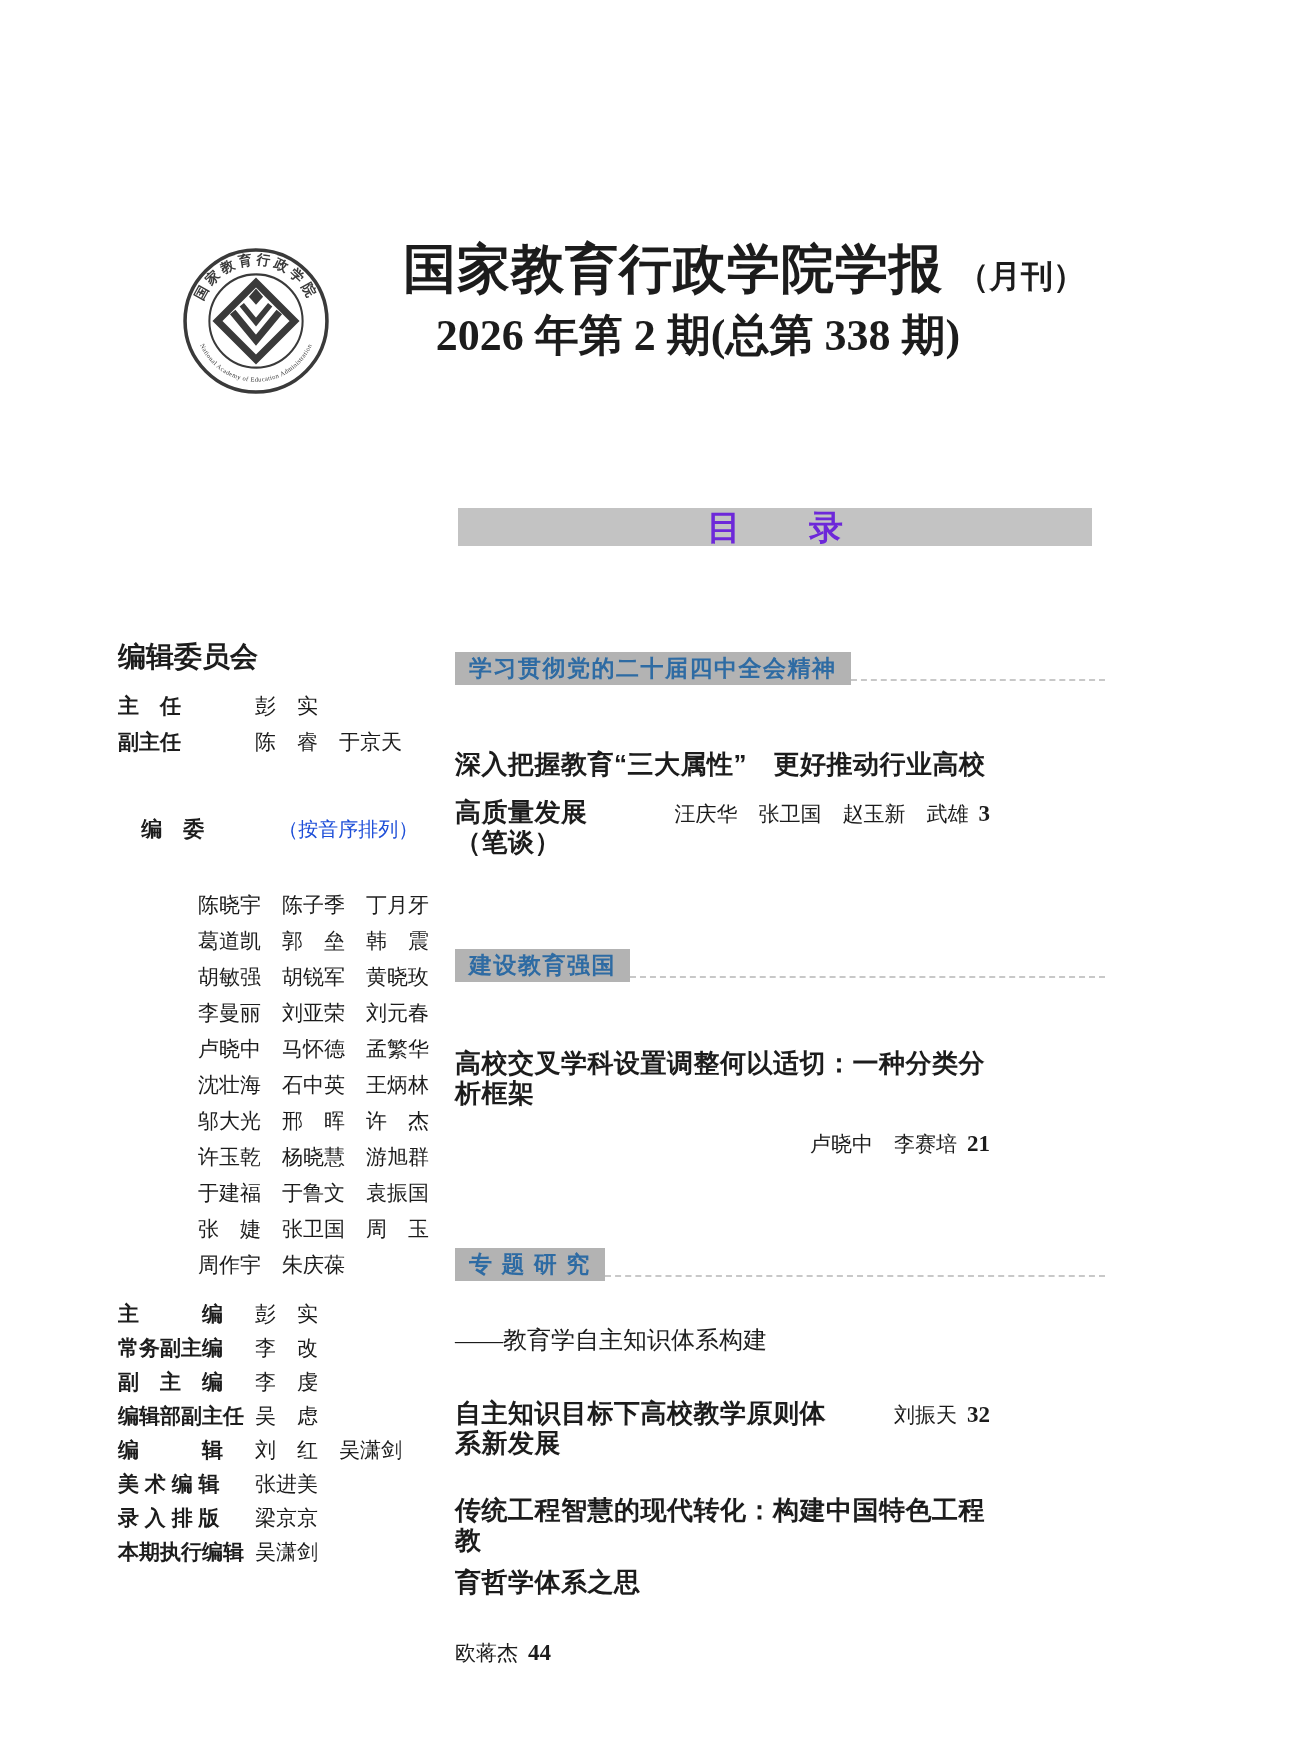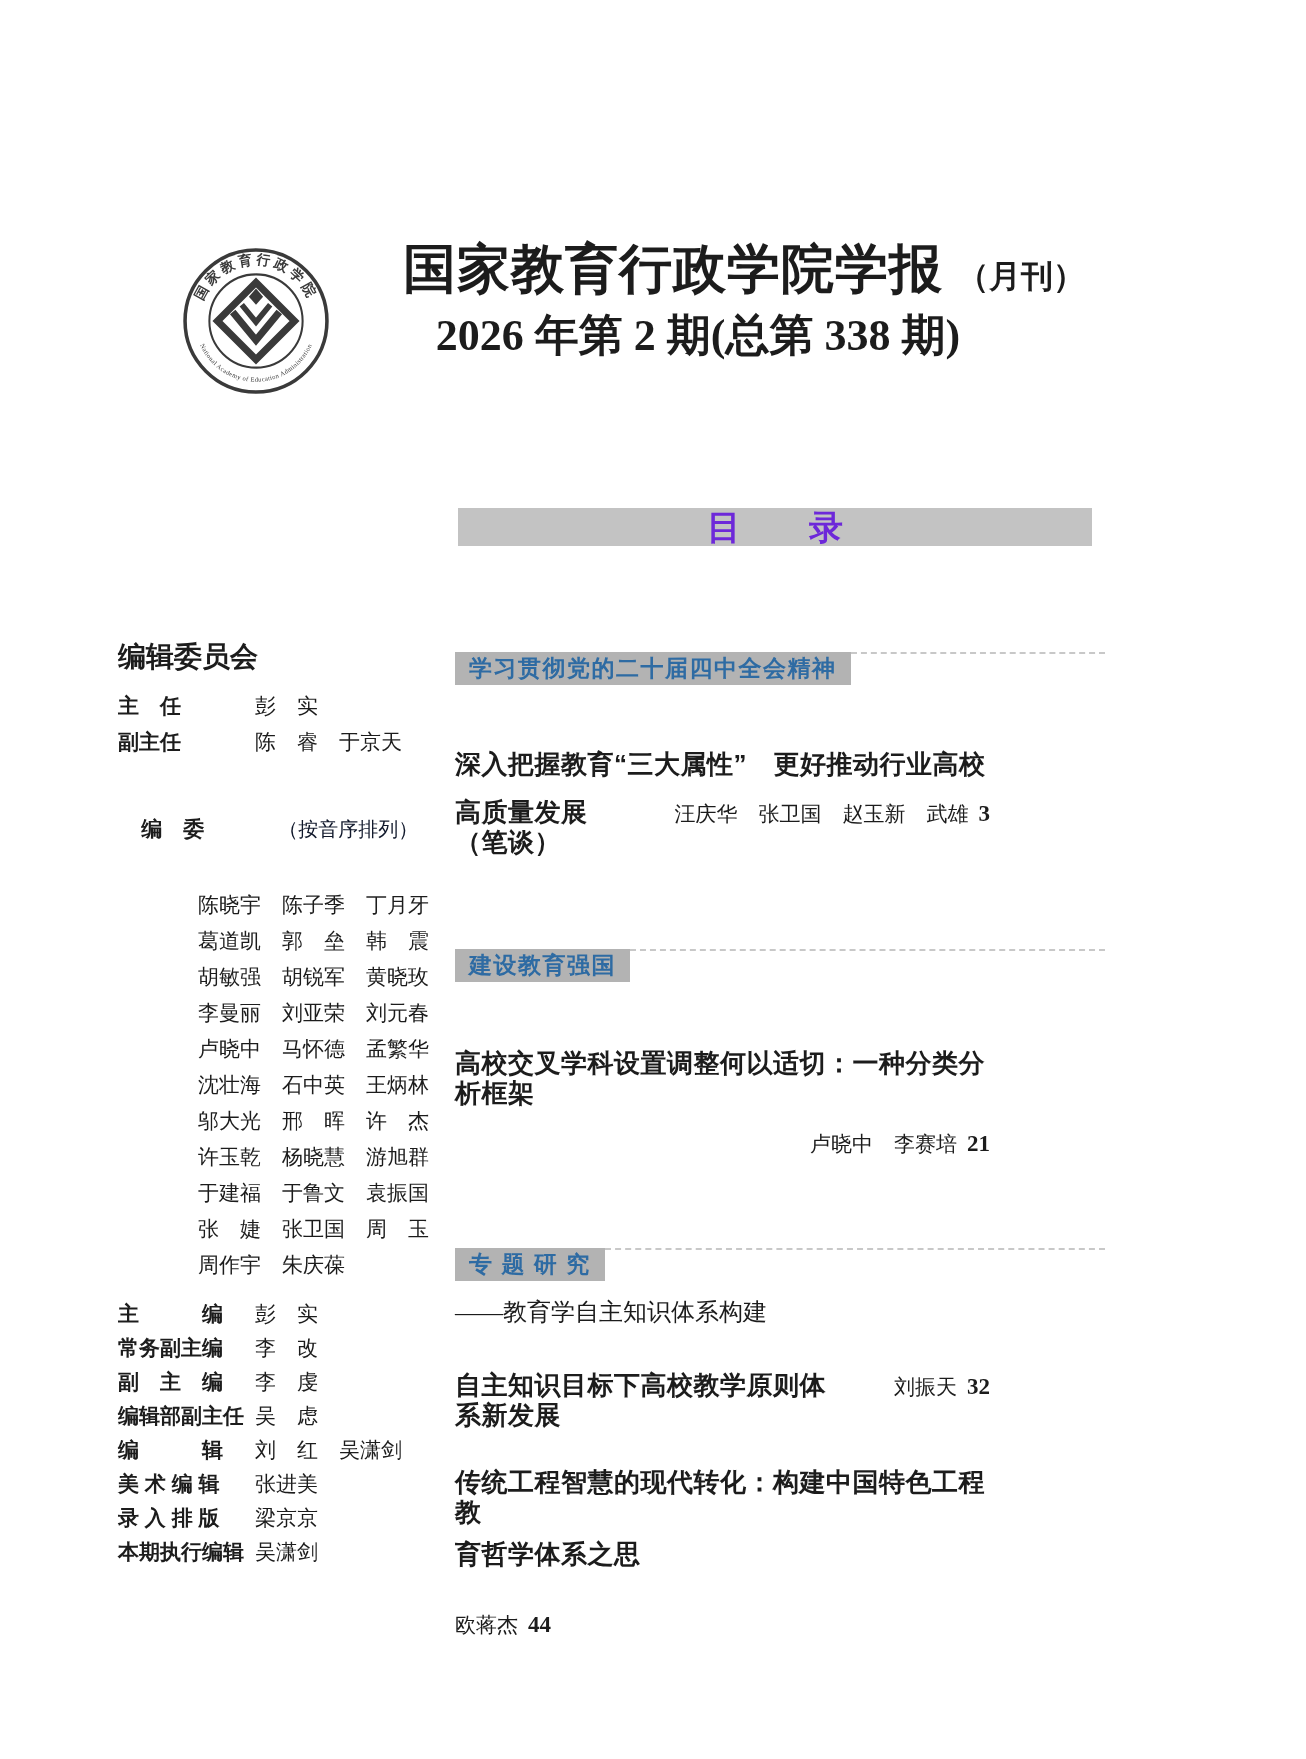--- a/index.html
+++ b/index.html
@@ -27,30 +27,30 @@
     white-space:pre;color:#6d28d9;
   }
 
   
   .left-col{position:absolute;left:110px;top:640px;width:348px;padding-left:8px;box-sizing:border-box;}
   .lc-heading{font-size:28px;font-weight:bold;margin:0 0 14px 0;line-height:34px;}
   .role-row{line-height:35px;font-size:21px;white-space:pre;}
   .role-label{display:inline-block;width:137px;font-weight:bold;vertical-align:top;}
   .role-names{font-family:"Liberation Serif",serif;}
   .committee-row{margin-top:16px;line-height:35px;font-size:21px;white-space:pre;}
-  .committee-note{font-family:"Liberation Serif",serif;font-size:20px;color:#0f172a;}
+  .committee-note{font-family:"Liberation Serif",serif;font-size:20px;color:#1d4ed8;}
   .members{margin-left:80px;margin-top:5px;}
   .m-row{display:flex;line-height:36px;font-size:21px;font-family:"Liberation Serif",serif;white-space:pre;}
   .m-name{width:84px;}
   .staff{margin-top:14px;}
   .staff .role-row{line-height:34px;}
 
   
   .right-col{position:absolute;left:455px;top:652px;width:650px;}
-  .sec-head{display:flex;align-items:flex-start;}
+  .sec-head{display:flex;align-items:flex-end;}
   .sec-bar{
     background:var(--bar-gray2,#b3b3b3);
     color:var(--section-blue,#2e6ba3);
     font-size:23px;font-weight:bold;line-height:33px;
     padding:0 14px;letter-spacing:1.5px;white-space:pre;
   }
   .sec-dash{flex:1;border-bottom:2px dashed #c8c8c8;margin-bottom:4px;}
   .t-line{font-size:26px;font-weight:bold;line-height:30px;width:535px;letter-spacing:0.5px;}
   .row2{display:flex;justify-content:space-between;align-items:baseline;width:535px;gap:42px;}
   .row2 .t-line{width:auto;}
@@ -60,21 +60,21 @@
   .subtitle{font-family:"Liberation Serif",serif;font-size:24px;line-height:28px;}
 
   
   .sec-0{margin-top:0;}
   .sec-0 .art-0 .t-line.first{margin-top:64px;}
   .sec-0 .art-0 .row2{margin-top:18px;}
   .sec-1{margin-top:92px;}
   .sec-1 .art-0 .t-line.first{margin-top:66px;}
   .sec-1 .art-0 .row2{margin-top:22px;}
   .sec-2{margin-top:90px;}
-  .sec-2 .subtitle{margin-top:17px;}
+  .sec-2 .subtitle{margin-top:45px;}
   .sec-2 .art-0 .row2{margin-top:44px;}
   .sec-2 .art-1 .t-line.first{margin-top:37px;}
   .sec-2 .art-1 .row2{margin-top:12px;flex-direction:column;}
 
   
   .logo svg{display:block;}
 </style>
 </head>
 <body>
 

